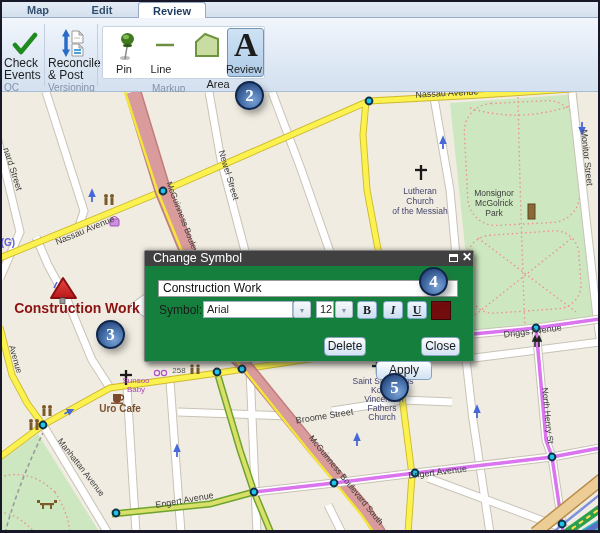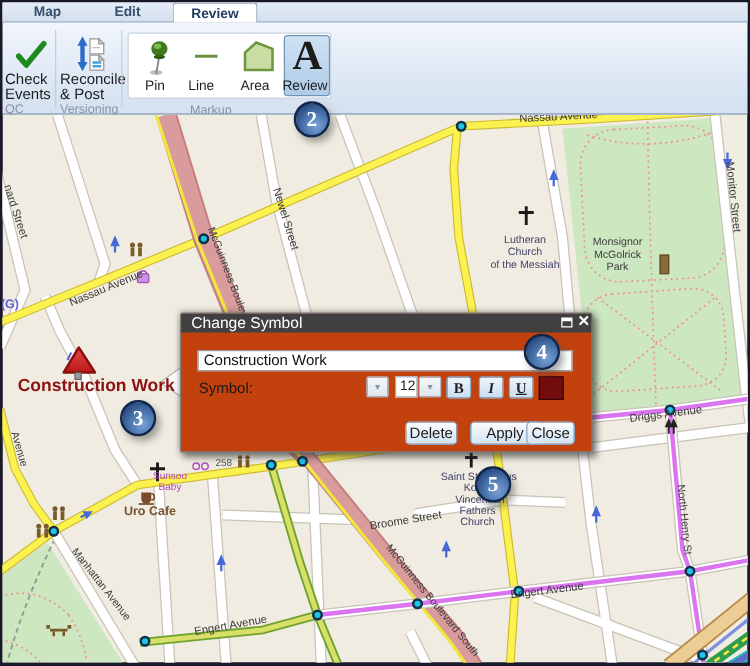--- a/index.html
+++ b/index.html
@@ -20,21 +20,21 @@
 #markup-panel { position:absolute; left:100px; top:24px; width:163px; height:53px; background:#ffffff; border:1px solid #c9d4e2; border-radius:2px; }
 #label-btn { position:absolute; left:225px; top:26px; width:37px; height:49px; background:linear-gradient(#cfe2f4,#aecbe7); border:1px solid #7195b5; border-radius:3px; }
 .mklabel { position:absolute; top:61px; font-size:11px; color:#1e1e1e; text-align:center; width:40px; }
 
 .callout { position:absolute; width:29px; height:29px; border-radius:50%;
   background:radial-gradient(circle at 64% 70%, #7ba1d4 0%, #527db6 35%, #27477c 80%, #1c3766 100%);
   border:2px solid #10264a; box-shadow:3px 4px 6px rgba(80,80,80,0.5);
   color:#ffffff; font-family:"Liberation Serif", serif; font-weight:bold; font-size:17px;
   text-align:center; line-height:26px; z-index:30; }
 
-#dialog { position:absolute; left:144px; top:250px; width:330px; height:112px; background:#c2410c;
+#dialog { position:absolute; left:144px; top:250px; width:330px; height:112px; background:#15803d;
   border:1px solid #7d7d7d; border-radius:2px; box-shadow:0 0 5px rgba(70,70,70,0.55), 3px 4px 5px rgba(30,30,30,0.45); z-index:20; }
 #dlg-title { position:absolute; left:0; top:0; width:328px; height:15px; background:#404040; color:#fff;
   font-size:12.5px; line-height:15px; padding-left:8px; }
 #dlg-max { position:absolute; top:3px; left:304px; width:9px; height:8px; border:1px solid #fff; border-top:3px solid #fff; }
 #dlg-x { position:absolute; top:-1px; left:317px; color:#fff; font-size:12px; font-weight:bold; }
 #dlg-input { position:absolute; left:13px; top:29px; width:300px; height:17px; background:#fff; border:1px solid #9a9a9a; font-size:12px; line-height:15px; padding-left:4px; color:#111; }
 .dlg-lbl { position:absolute; font-size:12px; color:#1a1a1a; }
 .combo { position:absolute; background:#fff; border:1px solid #9fb0c0; font-size:11px; color:#222; padding-left:3px; height:17px; line-height:15px; }
 .combobtn { position:absolute; height:17px; width:18px; background:linear-gradient(#f6f9fc,#dde5ee); border:1px solid #aebccb; border-radius:2px; color:#8494a8; font-size:7px; text-align:center; line-height:17px; }
 .fmtbtn { position:absolute; width:20px; height:18px; background:linear-gradient(#eef5fc,#cadef2); border:1px solid #84a8cc; border-radius:3px; font-family:"Liberation Serif", serif; font-size:12px; font-weight:bold; color:#222; text-align:center; line-height:16px; }
@@ -88,21 +88,21 @@
       <ellipse cx="25.5" cy="19.5" rx="4.5" ry="1.7" fill="#2e5c14"></ellipse>
     </g>
 
     <line x1="54" y1="19" x2="72" y2="19" stroke="#6d8f40" stroke-width="2.5"></line>
 
     <path d="M94 30 L94 16 L103 8 L116 13 L116 30 Z" fill="#c9dca2" stroke="#6f9440" stroke-width="2"></path>
   </svg>
   <div style="position:absolute;left:226px;top:28px;width:36px;height:32px;text-align:center;font-family:'Liberation Serif',serif;font-weight:bold;font-size:33px;color:#1c1c1c;line-height:31px;">A</div>
   <div class="mklabel" style="left:102px;">Pin</div>
   <div class="mklabel" style="left:139px;">Line</div>
-  <div class="mklabel" style="left:182px;">Area</div>
+  <div class="mklabel" style="left:196px;margin-top:15px;">Area</div>
   <div class="mklabel" style="left:222px;">Review</div>
   <div class="grouplabel" style="left:150px;width:70px;top:81px;">Markup</div>
 </div>
 
 <svg id="map" style="position:absolute;left:2px;top:92px;z-index:1" width="596" height="438" viewBox="2 92 596 438">
   <defs>
     <linearGradient id="tri" x1="0" y1="0" x2="0" y2="1">
       <stop offset="0" stop-color="#e84848"></stop>
           <stop offset="1" stop-color="#b81818"></stop>
     </linearGradient>
@@ -346,29 +346,30 @@
   <text x="77" y="313" font-family="Liberation Sans, sans-serif" font-size="14" font-weight="bold" fill="#8c1212" text-anchor="middle">Construction Work</text>
 </svg>
 
 <div id="dialog">
   <div id="dlg-title">Change Symbol
     <div id="dlg-max"></div>
     <div id="dlg-x">✕</div>
   </div>
   <div id="dlg-input">Construction Work</div>
   <div class="dlg-lbl" style="left:14px;top:52px;">Symbol:</div>
+  <div class="combo" style="left:58px;top:50px;width:90px;">Arial</div>
   <div class="combobtn" style="left:148px;top:50px;">▼</div>
   <div class="combo" style="left:171px;top:50px;width:18px;">12</div>
   <div class="combobtn" style="left:190px;top:50px;">▼</div>
   <div class="fmtbtn" style="left:212px;top:50px;">B</div>
   <div class="fmtbtn" style="left:238px;top:50px;font-style:italic;">I</div>
   <div class="fmtbtn" style="left:262px;top:50px;text-decoration:underline;">U</div>
   <div id="swatch"></div>
   <div class="dlgbtn" style="left:179px;width:42px;">Delete</div>
-  <div class="dlgbtn" style="left:231px;width:56px;">Apply</div>
+  <div class="dlgbtn" style="left:231px;width:56px;margin-top:24px;">Apply</div>
   <div class="dlgbtn" style="left:276px;width:39px;">Close</div>
 </div>
 
 <div class="callout" style="left:235px;top:81px;">2</div>
 <div class="callout" style="left:96px;top:320px;">3</div>
 <div class="callout" style="left:419px;top:267px;">4</div>
 <div class="callout" style="left:380px;top:373px;">5</div>
 </div>
 
 </body></html>

